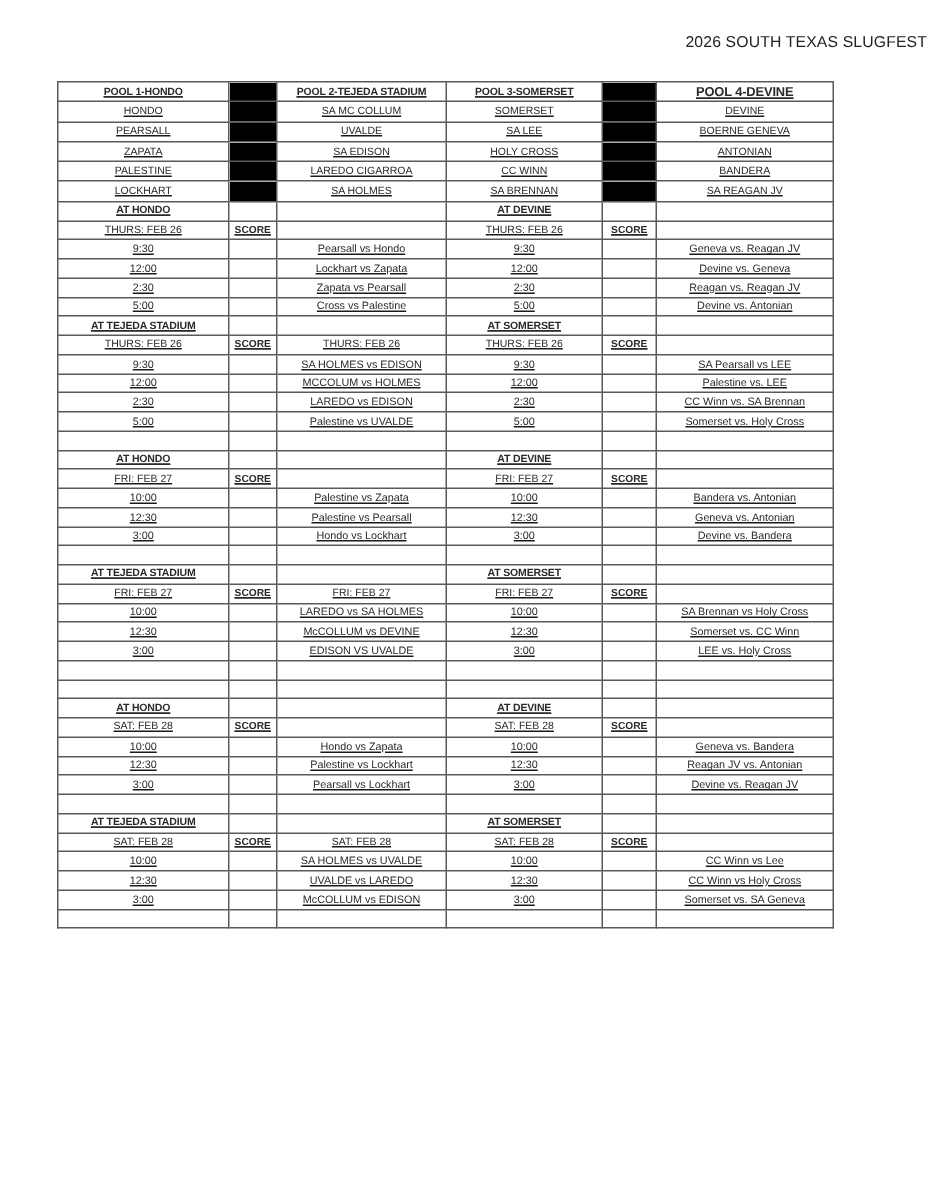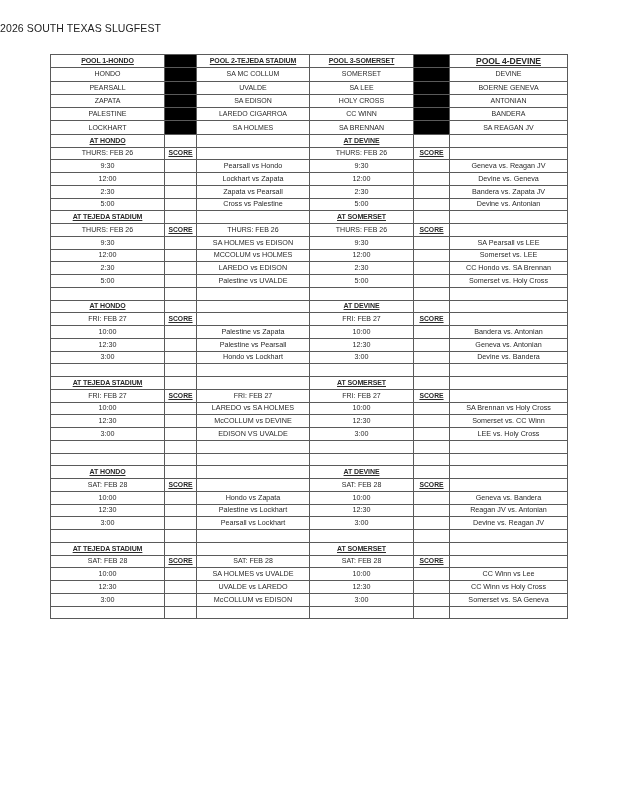--- a/index.html
+++ b/index.html
@@ -1,18 +1,18 @@
 <!DOCTYPE html>
 <html><head>
 <meta charset="utf-8">
 <style>
   html, body { margin: 0; padding: 0; background: #ffffff; }
   body { width: 618px; height: 800px; position: relative; overflow: hidden; font-family: "Liberation Sans", sans-serif; color: #1a1a1a; }
-  .title { position: absolute; left: 0; top: 22px; width: 618px; text-align: left; font-size: 10.5px; letter-spacing: 0.1px; color: #222; }
-  table.sched { position: absolute; left: 50px; top: 54px; border-collapse: collapse; table-layout: fixed; width: 517px; }
+  .title { position: absolute; left: 0; top: 22px; width: 618px; text-align: right; font-size: 10.5px; letter-spacing: 0.1px; color: #222; }
+  table.sched { position: absolute; left: 38px; top: 54px; border-collapse: collapse; table-layout: fixed; width: 517px; text-decoration: underline; }
   table.sched td { border: 1px solid #5a5a5a; padding: 0 2px; text-align: center; vertical-align: middle; font-size: 7.2px; line-height: 10px; white-space: nowrap; overflow: hidden; color: #2a2a2a; }
   table.sched tr.top td { height: 12.3px; }
   table.sched tr.r td { height: 11.75px; }
   td.blk { background: #000000; }
   .hdr { font-weight: bold; text-decoration: underline; font-size: 7px; letter-spacing: -0.1px; }
   .hdr.big { font-size: 8.6px; }
   .team { font-size: 7px; }
   .score { font-weight: bold; text-decoration: underline; font-size: 6.8px; }
   .date { font-size: 7px; }
   .vs { font-size: 7.2px; }
@@ -114,21 +114,21 @@
         <td class="c4"><span class="vs">12:00</span></td>
         <td class="c5"></td>
         <td class="c6"><span class="vs">Devine vs. Geneva</span></td>
       </tr>
       <tr class="r">
         <td class="c1"><span class="vs">2:30</span></td>
         <td class="c2"></td>
         <td class="c3"><span class="vs">Zapata vs Pearsall</span></td>
         <td class="c4"><span class="vs">2:30</span></td>
         <td class="c5"></td>
-        <td class="c6"><span class="vs">Bandera vs. Zapata JV</span></td>
+        <td class="c6"><span class="vs">Reagan vs. Reagan JV</span></td>
       </tr>
       <tr class="r">
         <td class="c1"><span class="vs">5:00</span></td>
         <td class="c2"></td>
         <td class="c3"><span class="vs">Cross vs Palestine</span></td>
         <td class="c4"><span class="vs">5:00</span></td>
         <td class="c5"></td>
         <td class="c6"><span class="vs">Devine vs. Antonian</span></td>
       </tr>
       <tr class="r">
@@ -154,29 +154,29 @@
         <td class="c4"><span class="vs">9:30</span></td>
         <td class="c5"></td>
         <td class="c6"><span class="vs">SA Pearsall vs LEE</span></td>
       </tr>
       <tr class="r">
         <td class="c1"><span class="vs">12:00</span></td>
         <td class="c2"></td>
         <td class="c3"><span class="vs">MCCOLUM vs HOLMES</span></td>
         <td class="c4"><span class="vs">12:00</span></td>
         <td class="c5"></td>
-        <td class="c6"><span class="vs">Somerset vs. LEE</span></td>
+        <td class="c6"><span class="vs">Palestine vs. LEE</span></td>
       </tr>
       <tr class="r">
         <td class="c1"><span class="vs">2:30</span></td>
         <td class="c2"></td>
         <td class="c3"><span class="vs">LAREDO vs EDISON</span></td>
         <td class="c4"><span class="vs">2:30</span></td>
         <td class="c5"></td>
-        <td class="c6"><span class="vs">CC Hondo vs. SA Brennan</span></td>
+        <td class="c6"><span class="vs">CC Winn vs. SA Brennan</span></td>
       </tr>
       <tr class="r">
         <td class="c1"><span class="vs">5:00</span></td>
         <td class="c2"></td>
         <td class="c3"><span class="vs">Palestine vs UVALDE</span></td>
         <td class="c4"><span class="vs">5:00</span></td>
         <td class="c5"></td>
         <td class="c6"><span class="vs">Somerset vs. Holy Cross</span></td>
       </tr>
       <tr class="r">

